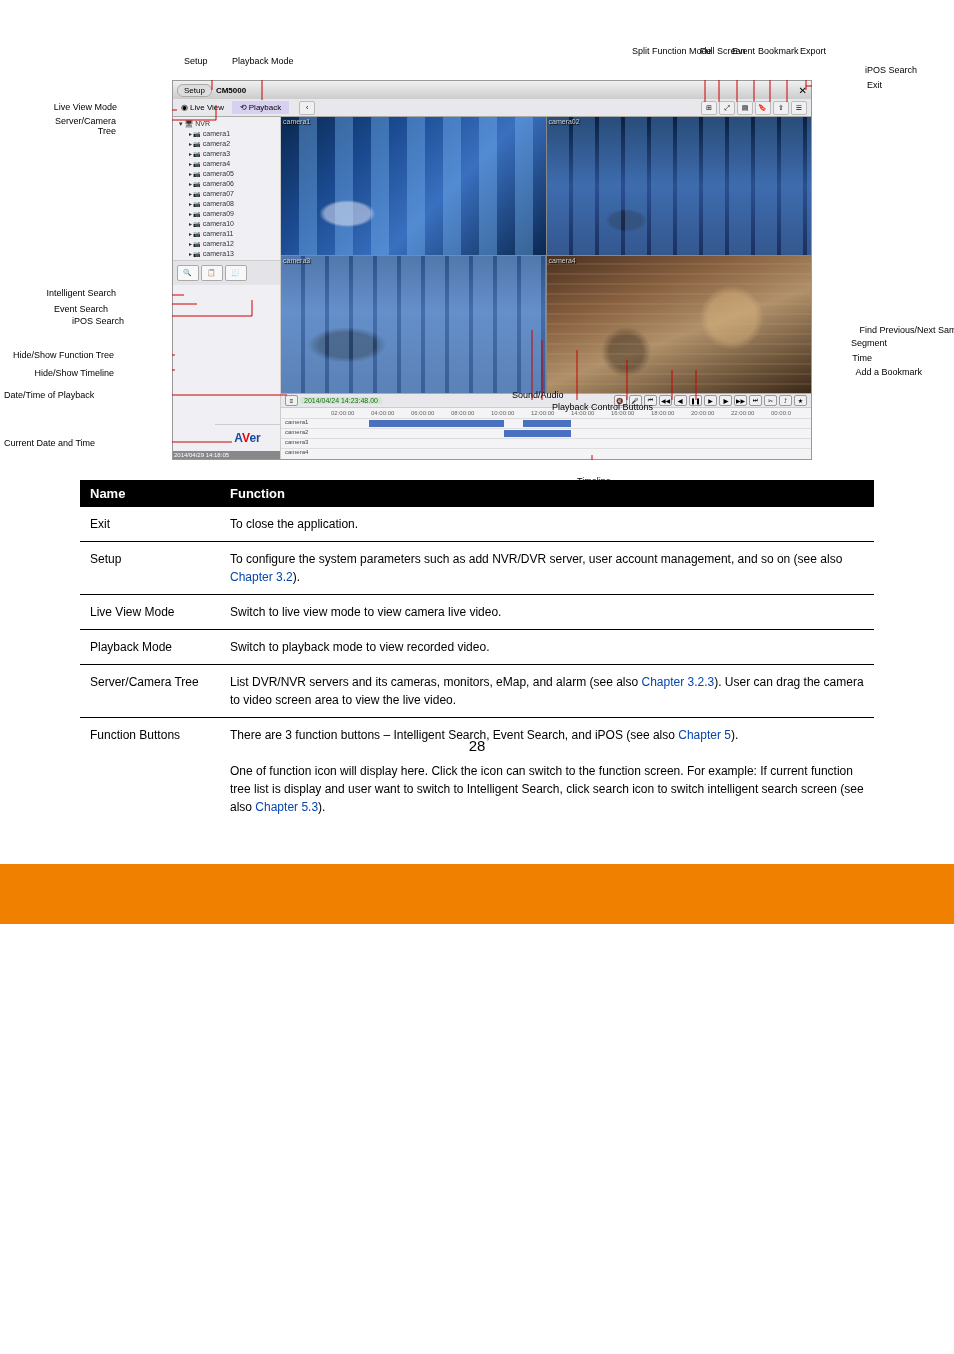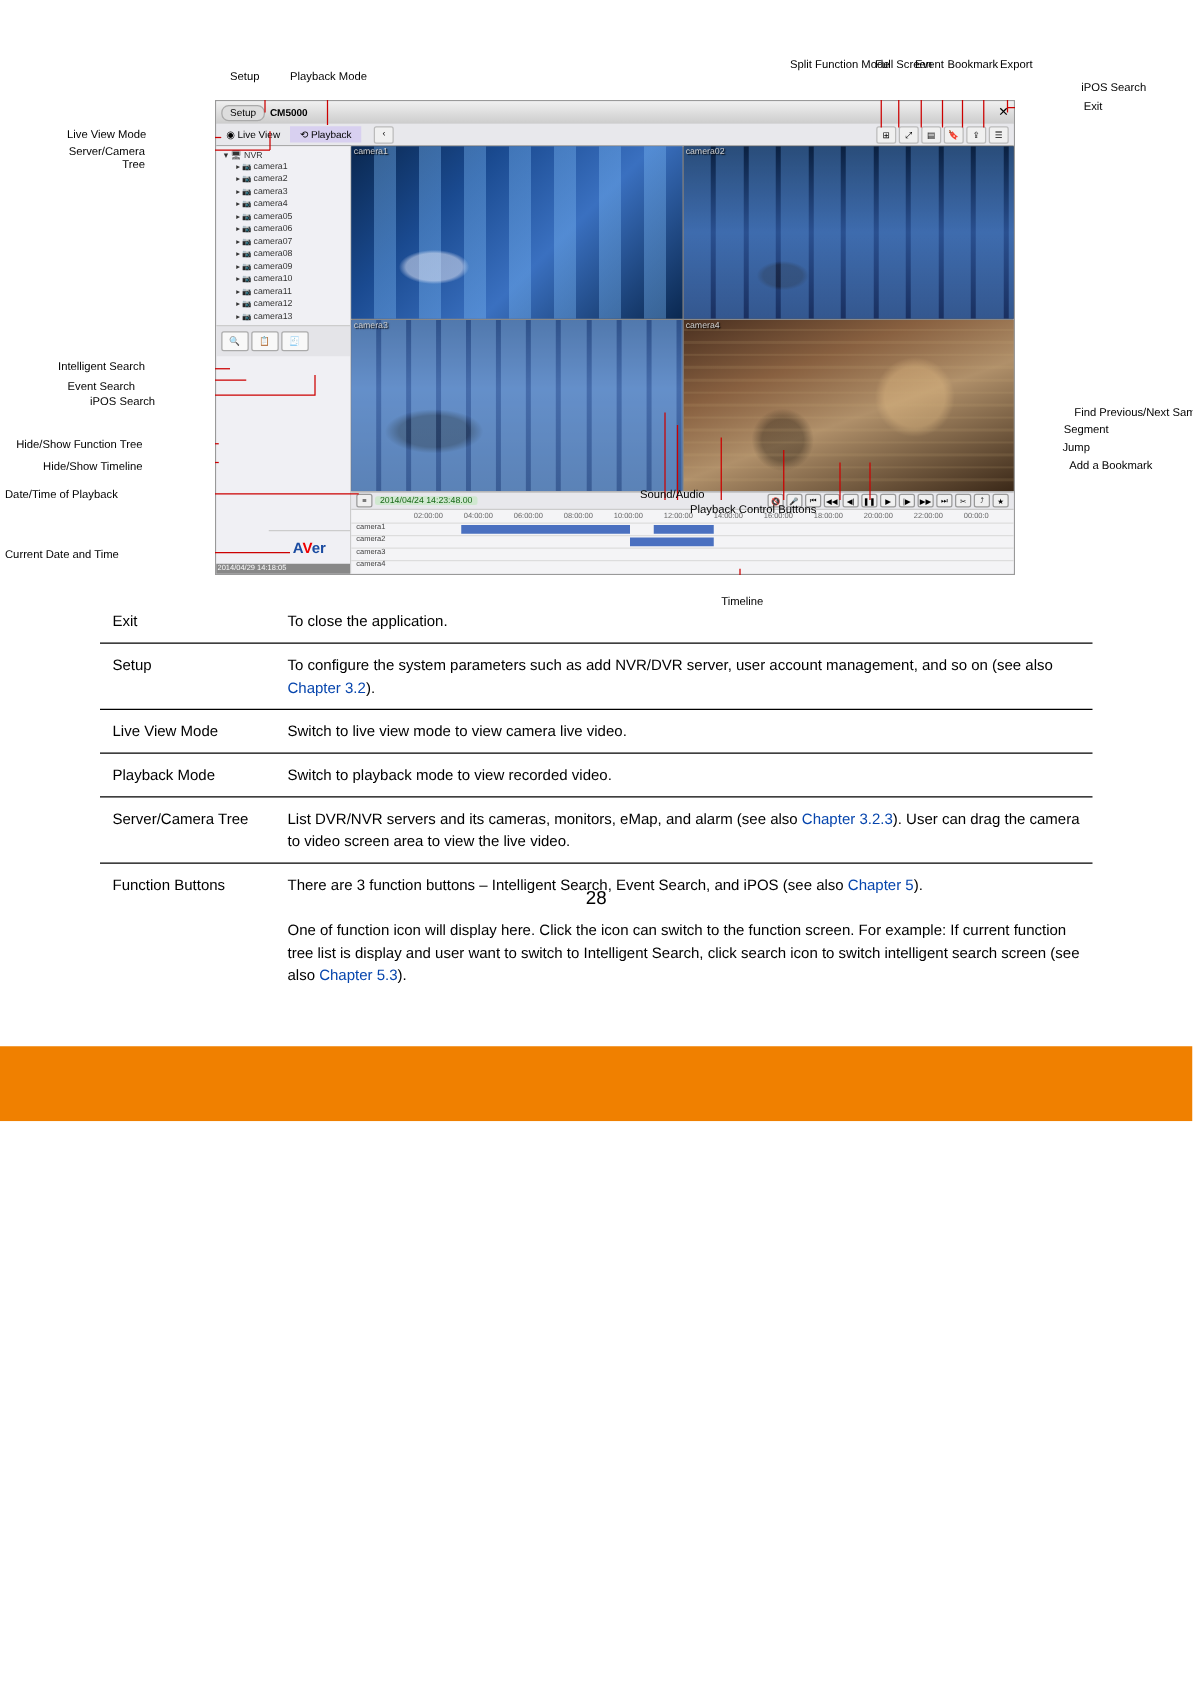--- a/index.html
+++ b/index.html
@@ -292,30 +292,34 @@
         <span class="fig-label" style="top:218px; left:-76px; text-align:right; width:70px; white-space:normal;">Intelligent Search</span>
         <span class="fig-label" style="top:234px; left:-68px;">Event Search</span>
         <span class="fig-label" style="top:246px; left:-50px;">iPOS Search</span>
         <span class="fig-label" style="top:280px; left:-120px; text-align:right; width:112px; white-space:normal;">Hide/Show Function Tree</span>
         <span class="fig-label" style="top:298px; left:-110px; text-align:right; width:102px; white-space:normal;">Hide/Show Timeline</span>
         <span class="fig-label" style="top:320px; left:-118px; width:110px; white-space:normal;">Date/Time of Playback</span>
         <span class="fig-label" style="top:368px; left:-118px; text-align:left; width:110px; white-space:normal;">Current Date and Time</span>
 
         <span class="fig-label" style="top:255px; right:-135px;">Find Previous/Next Same Event</span>
         <span class="fig-label" style="top:268px; right:-35px;">Segment</span>
-        <span class="fig-label" style="top:283px; right:-20px;">Jump</span>
+        <span class="fig-label" style="top:283px; right:-20px;">Time</span>
         <span class="fig-label" style="top:297px; right:-70px;">Add a Bookmark</span>
         <span class="fig-label" style="bottom:70px; left:390px;">Sound/Audio</span>
         <span class="fig-label" style="bottom:58px; left:430px;">Playback Control Buttons</span>
 
         <span class="fig-label" style="bottom:-16px; left:455px;">Timeline</span>
       </div>
     </div>
   </div>
 
+  <div class="hdr-bar">
+    <div class="c1">Name</div>
+    <div class="c2">Function</div>
+  </div>
 
   <table class="desc-table">
     <tbody id="desc-rows">
         <tr>
           <td class="col-name">Exit</td>
           <td>To close the application.</td>
         </tr>
         <tr>
           <td class="col-name">Setup</td>
           <td>To configure the system parameters such as add NVR/DVR server, user account management, and so on (see also <a class="link">Chapter 3.2</a>).</td>

